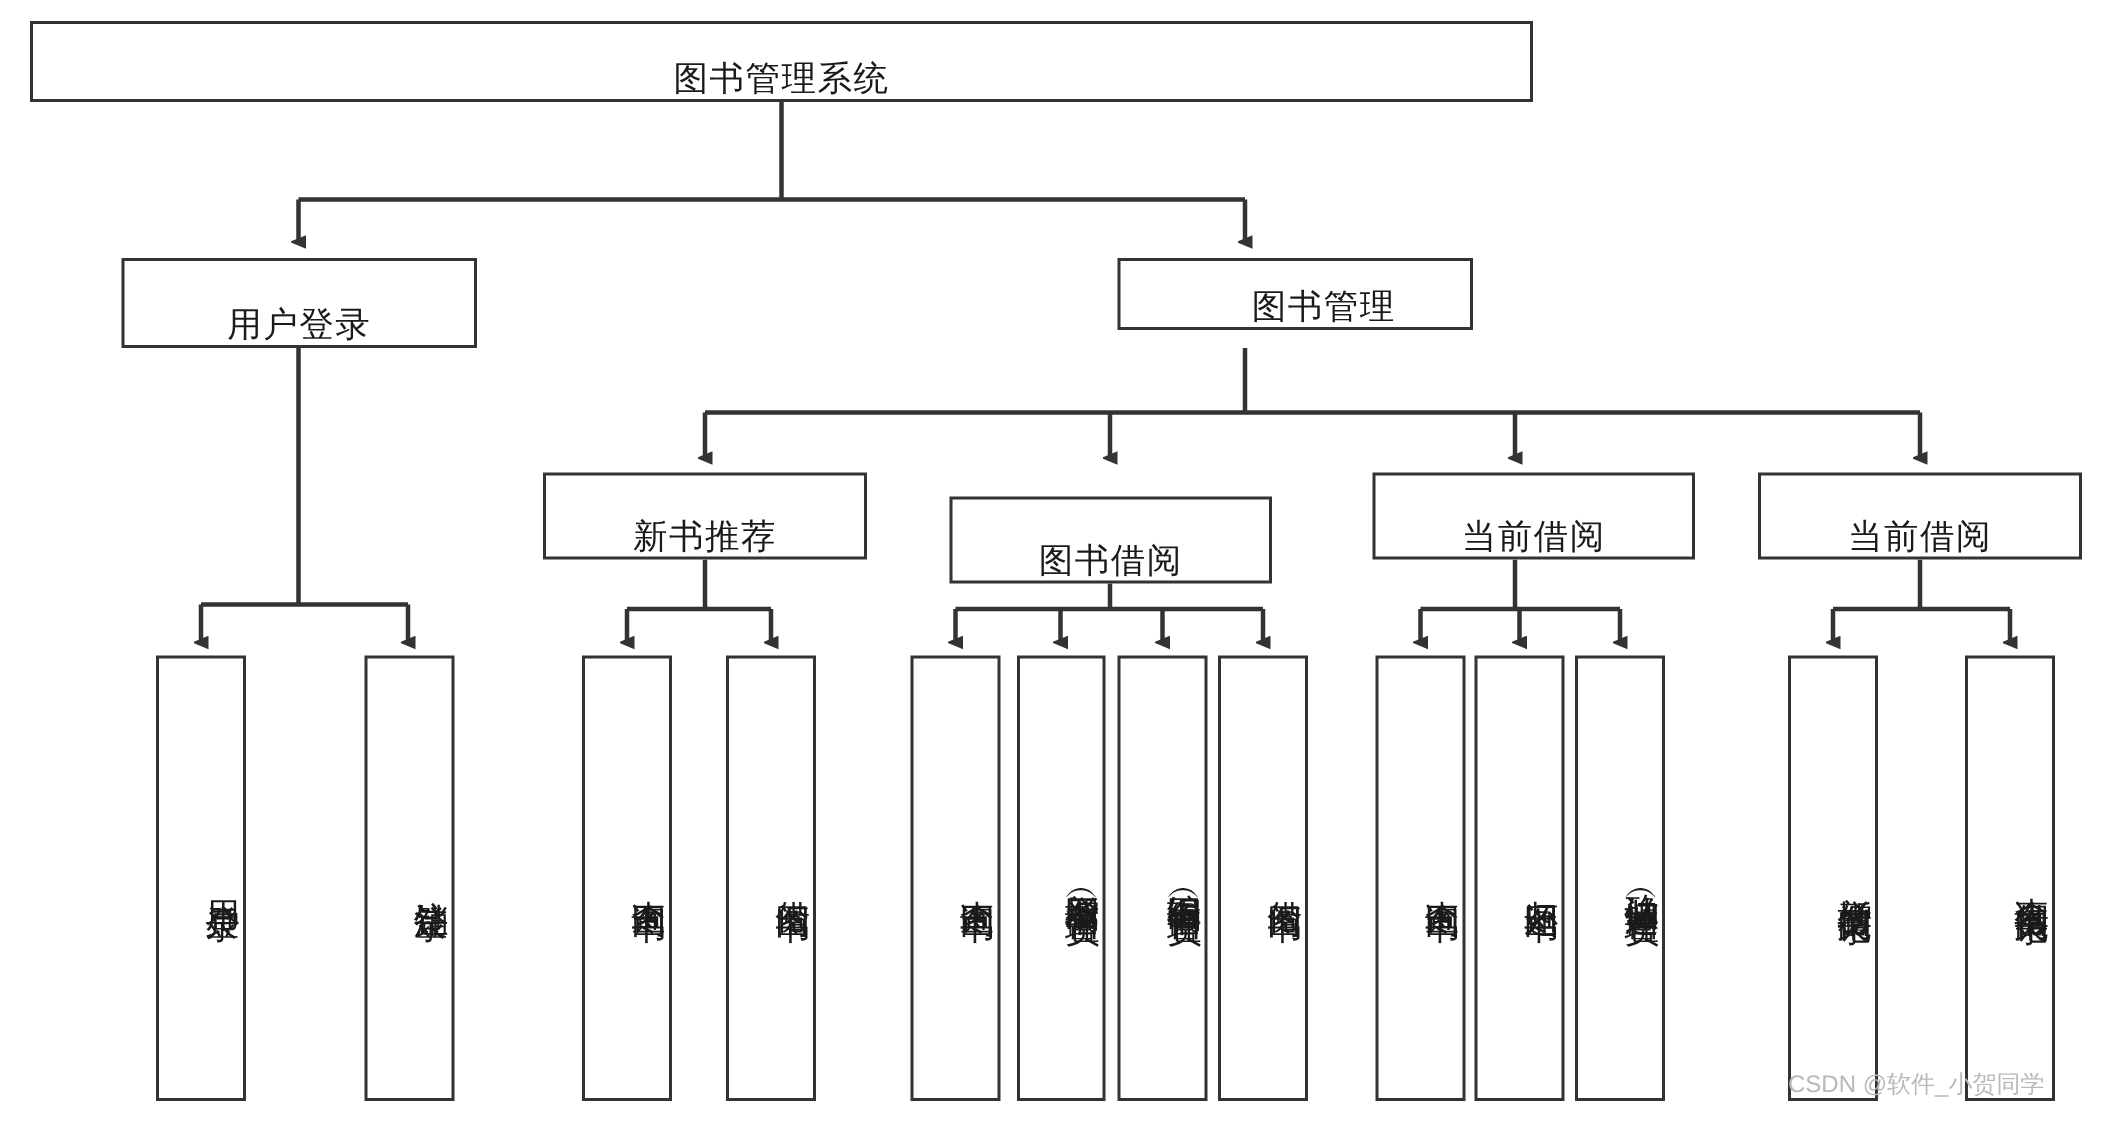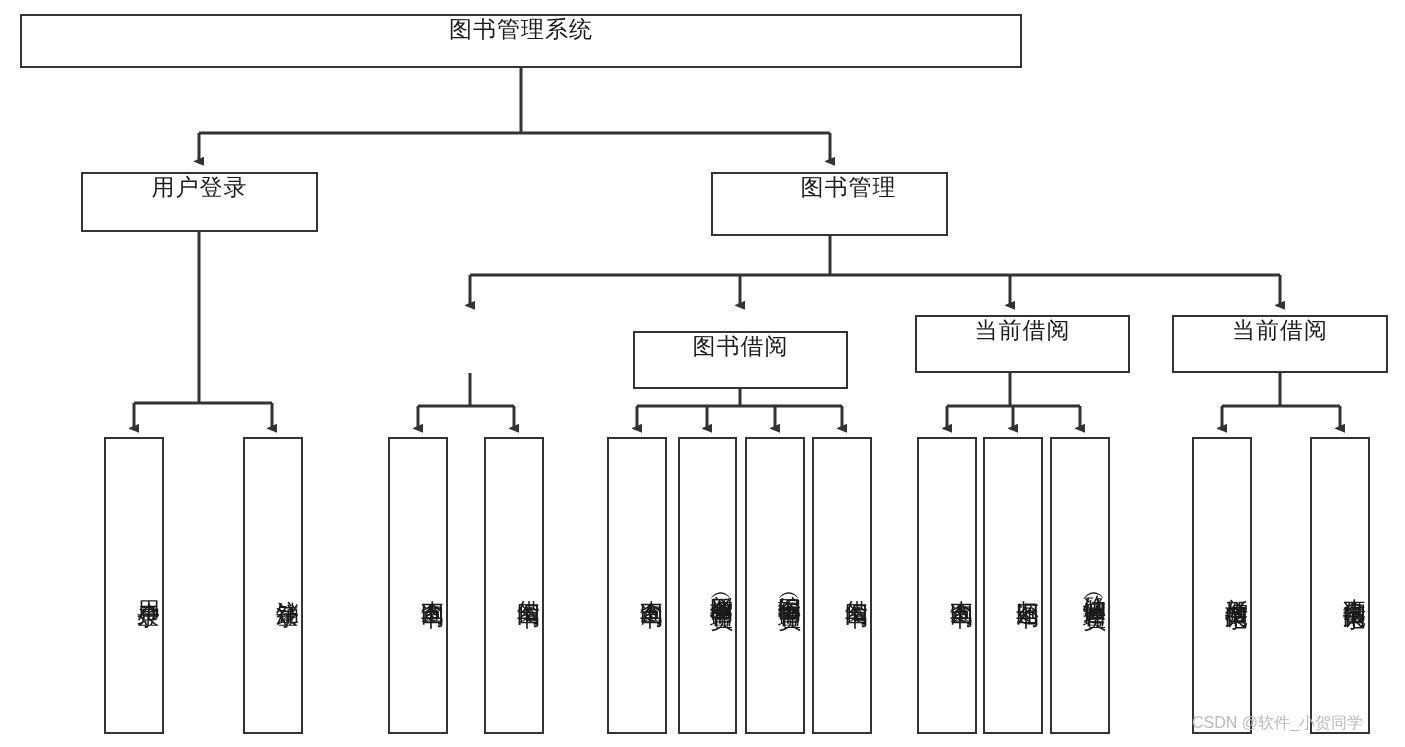--- a/index.html
+++ b/index.html
@@ -20,21 +20,21 @@
     top: 0;
     width: 1405px;
     height: 747px;
   }
   .node {
     position: absolute;
     box-sizing: border-box;
     border: 2px solid #333333;
     background: #ffffff;
     display: flex;
-    align-items: flex-start;
+    align-items: flex-end;
     justify-content: center;
     color: #1a1a1a;
     line-height: 1.18;
     text-align: center;
     z-index: 3;
   }
   .node.horiz {
     font-size: 23px;
     letter-spacing: 1px;
   }
@@ -126,24 +126,27 @@
     </g>
   </svg>
 
   <div class="node horiz" style="left:20px; top:14px; width:1002px; height:54px;">
     <span class="nlabel">图书管理系统</span>
   </div>
 
   <div class="node horiz" style="left:81px; top:172px; width:237px; height:60px;">
     <span class="nlabel">用户登录</span>
   </div>
-  <div class="node horiz" style="left:711px; top:172px; width:237px; height:64px;padding-left:38px;">
+  <div class="node horiz" style="left:745px; top:172px; width:237px; height:48px;padding-left:38px;">
     <span class="nlabel">图书管理</span>
   </div>
 
+  <div class="node horiz" style="left:362px; top:315px; width:216px; height:58px;">
+    <span class="nlabel">新书推荐</span>
+  </div>
   <div class="node horiz" style="left:633px; top:315px; width:215px; height:58px;margin-top:16px;">
     <span class="nlabel">图书借阅</span>
   </div>
   <div class="node horiz" style="left:903px; top:315px; width:215px; height:58px;margin-left:12px;">
     <span class="nlabel">当前借阅</span>
   </div>
   <div class="node horiz" style="left:1172px; top:315px; width:216px; height:58px;">
     <span class="nlabel">当前借阅</span>
   </div>
 

